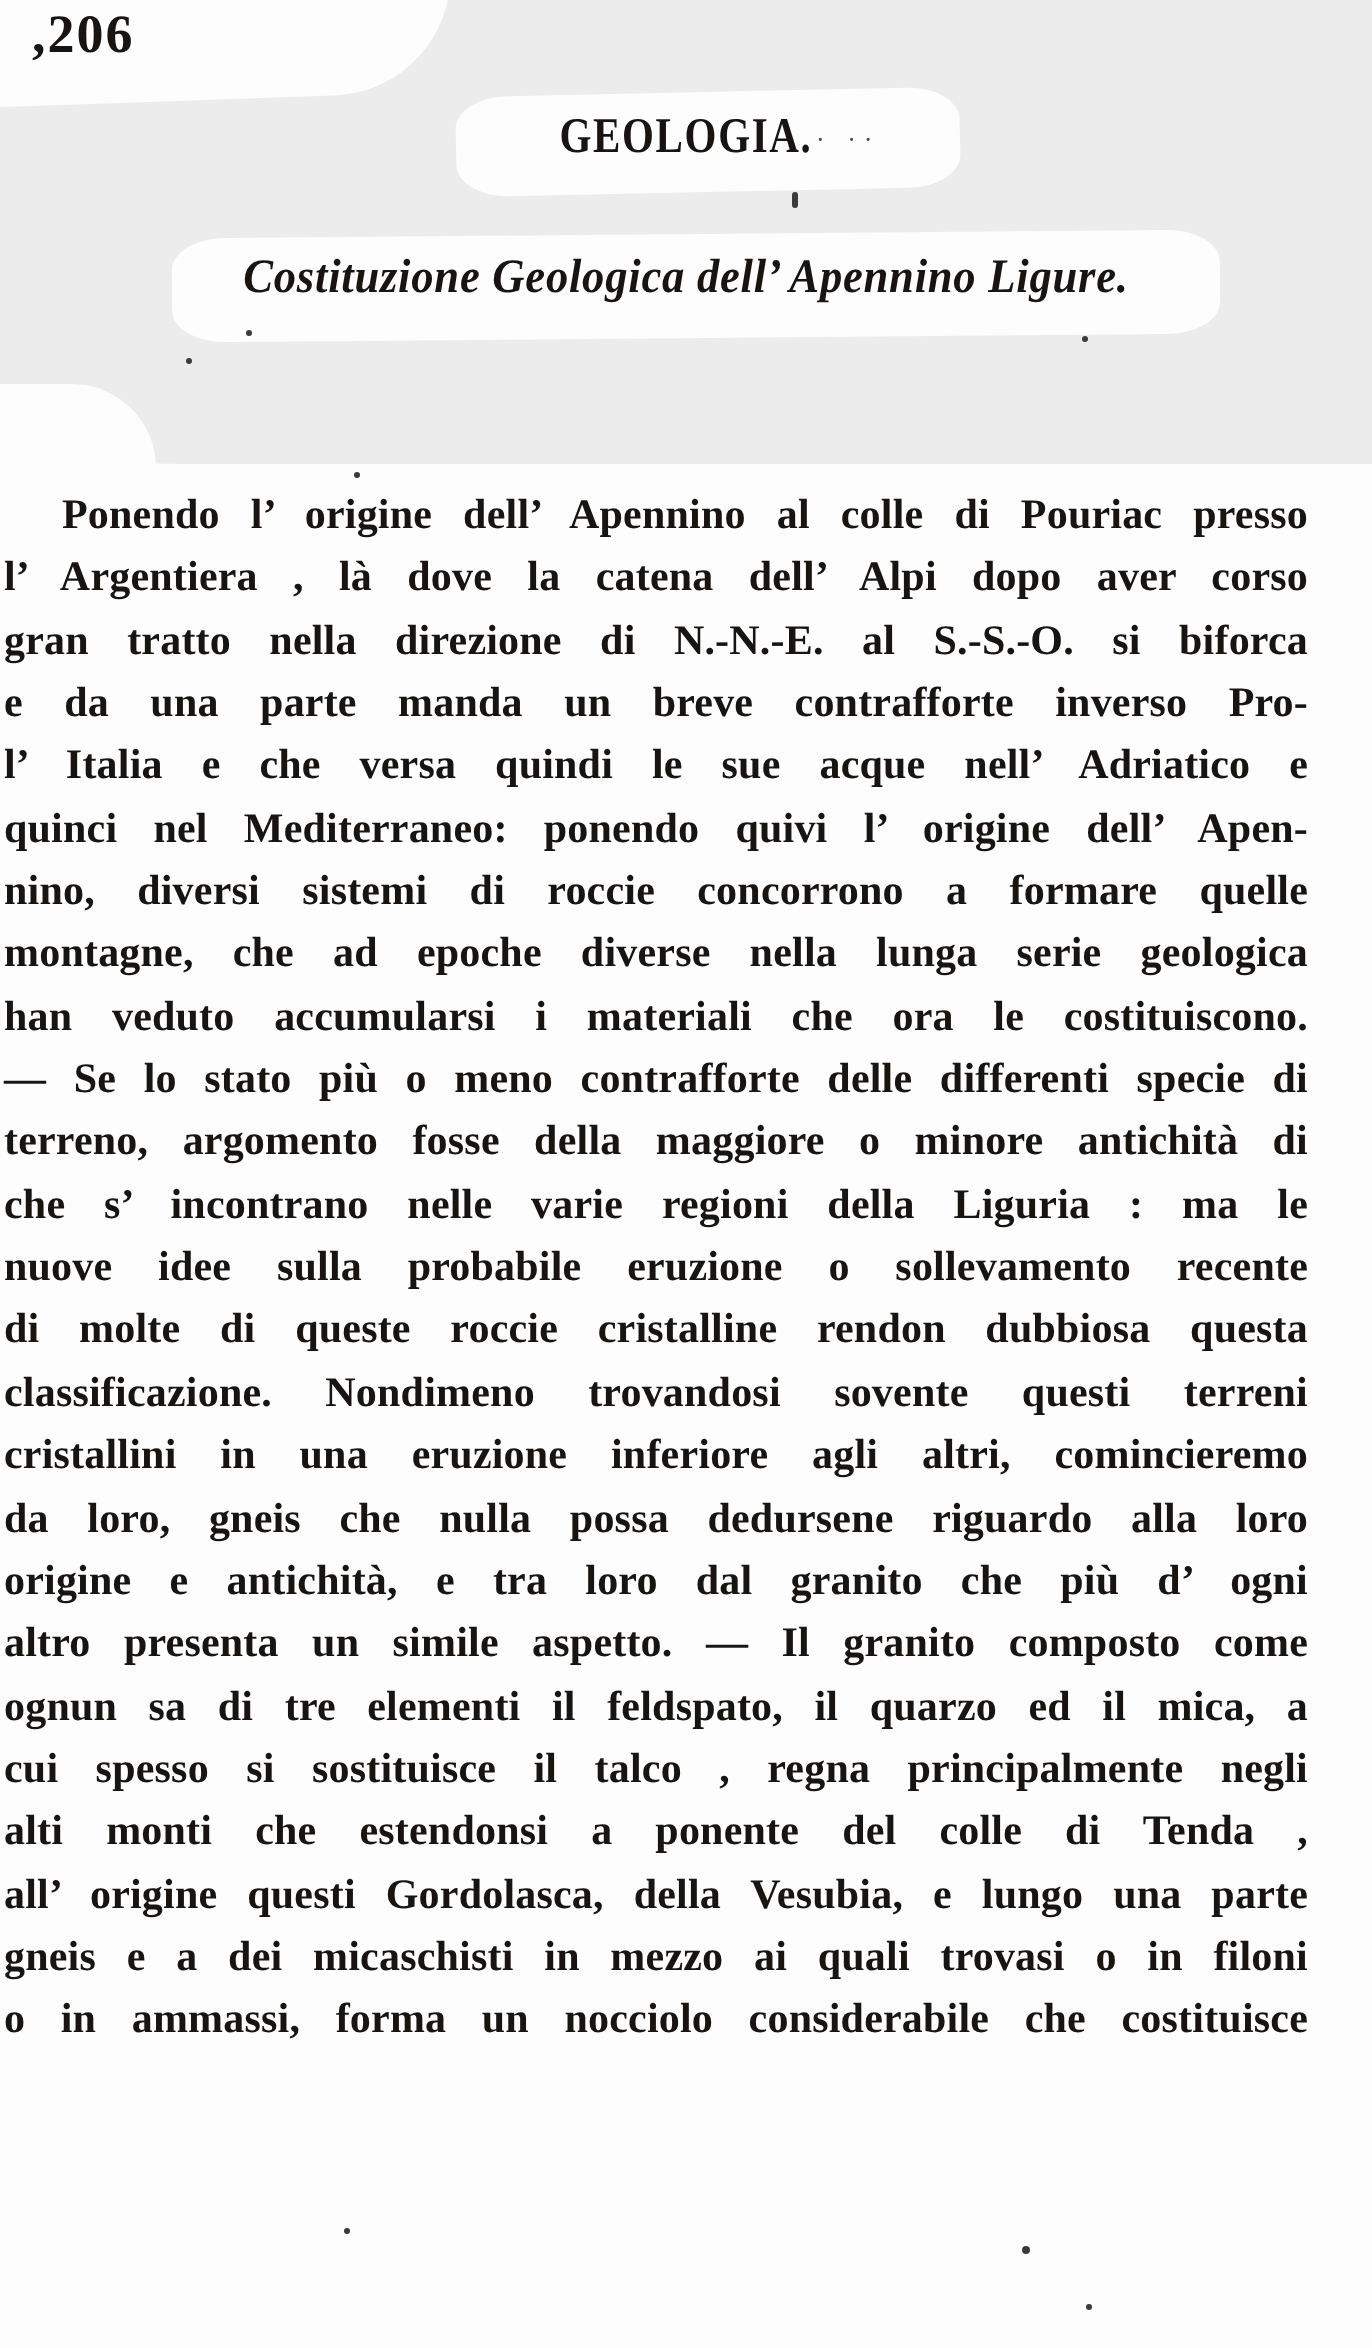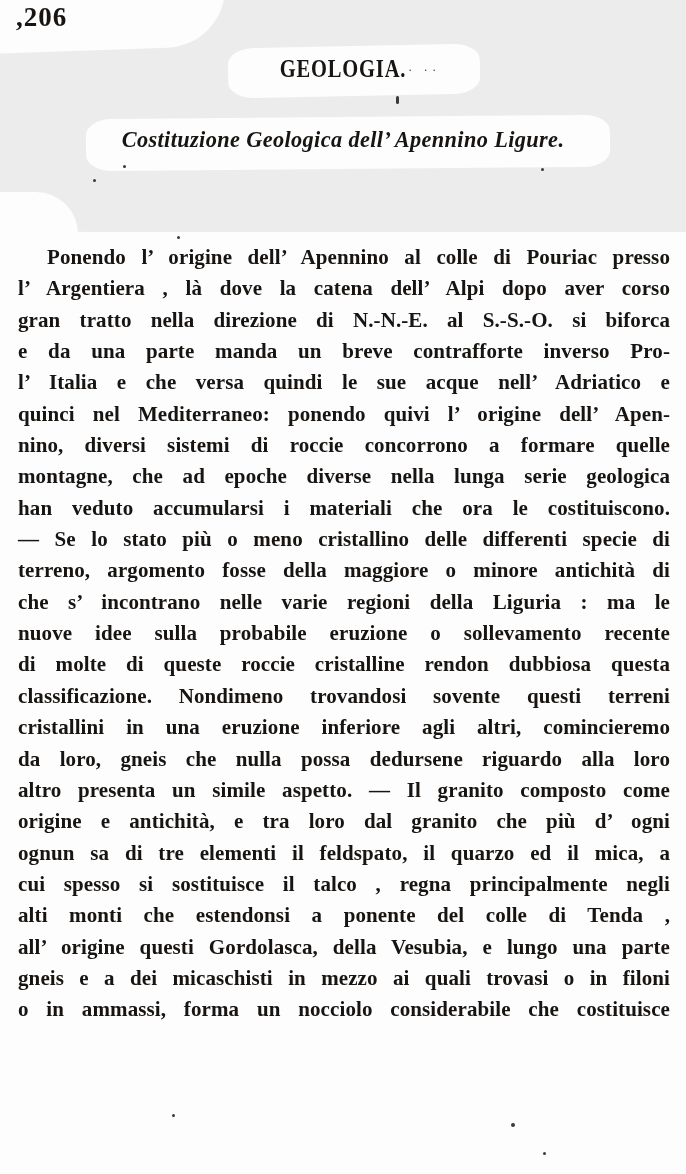--- a/index.html
+++ b/index.html
@@ -70,21 +70,21 @@
     text-align: center;
     font-size: 24px;
     font-style: italic;
     font-weight: bold;
     letter-spacing: 0.4px;
     transform: scaleX(0.93);
     transform-origin: 50% 50%;
   }
   .body {
     position: absolute;
-    left: 18px; top: 242px;
+    left: 2px; top: 242px;
     width: 652px;
   }
   .body-line {
     height: 31.35px;
     line-height: 31.35px;
     font-size: 21px;
     font-weight: bold;
     text-align: justify;
     text-align-last: justify;
     white-space: nowrap;
@@ -118,30 +118,30 @@
   <div class="body">
       <div class="body-line first">Ponendo l’ origine dell’ Apennino al colle di Pouriac presso</div>
       <div class="body-line">l’ Argentiera , là dove la catena dell’ Alpi dopo aver corso</div>
       <div class="body-line">gran tratto nella direzione di N.-N.-E. al S.-S.-O. si biforca</div>
       <div class="body-line">e da una parte manda un breve contrafforte inverso Pro-</div>
       <div class="body-line">l’ Italia e che versa quindi le sue acque nell’ Adriatico e</div>
       <div class="body-line">quinci nel Mediterraneo: ponendo quivi l’ origine dell’ Apen-</div>
       <div class="body-line">nino, diversi sistemi di roccie concorrono a formare quelle</div>
       <div class="body-line">montagne, che ad epoche diverse nella lunga serie geologica</div>
       <div class="body-line">han veduto accumularsi i materiali che ora le costituiscono.</div>
-      <div class="body-line">— Se lo stato più o meno cristallino delle differenti specie di</div>
+      <div class="body-line">— Se lo stato più o meno contrafforte delle differenti specie di</div>
       <div class="body-line">terreno, argomento fosse della maggiore o minore antichità di</div>
       <div class="body-line">che s’ incontrano nelle varie regioni della Liguria : ma le</div>
       <div class="body-line">nuove idee sulla probabile eruzione o sollevamento recente</div>
       <div class="body-line">di molte di queste roccie cristalline rendon dubbiosa questa</div>
       <div class="body-line">classificazione. Nondimeno trovandosi sovente questi terreni</div>
       <div class="body-line">cristallini in una eruzione inferiore agli altri, comincieremo</div>
       <div class="body-line">da loro, gneis che nulla possa dedursene riguardo alla loro</div>
+      <div class="body-line">origine e antichità, e tra loro dal granito che più d’ ogni</div>
       <div class="body-line">altro presenta un simile aspetto. — Il granito composto come</div>
-      <div class="body-line">origine e antichità, e tra loro dal granito che più d’ ogni</div>
       <div class="body-line">ognun sa di tre elementi il feldspato, il quarzo ed il mica, a</div>
       <div class="body-line">cui spesso si sostituisce il talco , regna principalmente negli</div>
       <div class="body-line">alti monti che estendonsi a ponente del colle di Tenda ,</div>
       <div class="body-line">all’ origine questi Gordolasca, della Vesubia, e lungo una parte</div>
       <div class="body-line">gneis e a dei micaschisti in mezzo ai quali trovasi o in filoni</div>
       <div class="body-line">o in ammassi, forma un nocciolo considerabile che costituisce</div>
     </div>
 
   <div class="speck" style="left:396px; top:96px; width:3px; height:8px; border-radius:2px;"></div>
   <div class="speck" style="left:123px; top:165px; width:3px; height:3px;"></div>

